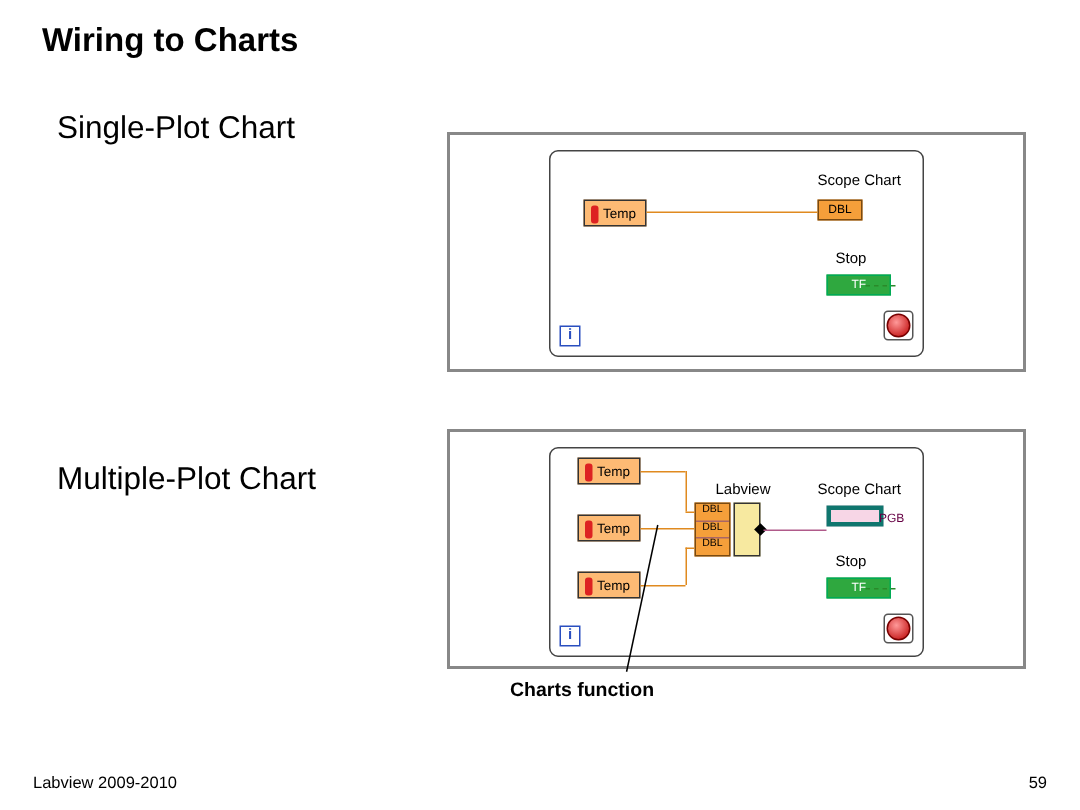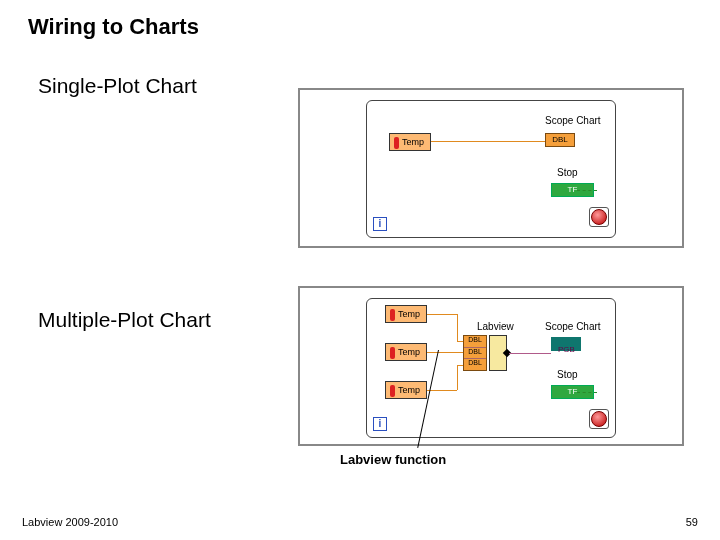--- a/index.html
+++ b/index.html
@@ -36,21 +36,21 @@
   .stopbtn { position: absolute; width: 16px; height: 16px; border-radius:50%; background: radial-gradient(circle at 40% 35%, #f99, #b00); border:1px solid #700; }
   .stopbtn::after{content:""; position:absolute; inset:-3px; border:1.5px solid #555; border-radius:3px;}
 
   .bundlebox { position: absolute; width: 18px; height: 36px; background: #f7e9a0; border:1.5px solid #333; }
   .bundlebox::before{ content:""; position:absolute; right:-4px; top:50%; width:6px; height:6px; background:#000; transform:translateY(-50%) rotate(45deg);}
 
   .wire { position:absolute; height:0; border-top:1.5px solid #e08a1f; }
   .wire.green { border-top:1.5px dashed #2a8a2a; }
   .vwire { position:absolute; width:0; border-left:1.5px solid #e08a1f; }
 
-  .pinkbox { position:absolute; width:30px; height:14px; background:#f7d6e6; border:7px solid #0f766e; font-size:8px; text-align:center; line-height:12px; color:#604;}
+  .pinkbox { position:absolute; width:30px; height:14px; background:#f7d6e6; border:3px solid #0f766e; font-size:8px; text-align:center; line-height:12px; color:#604;padding-left:32px;}
 
   .callout { position:absolute; width:0; border-left:1.5px solid #000; }
 
 </style>
 </head>
 <body>
 
 <div class="title">Wiring to Charts</div>
 <div class="sub1">Single-Plot Chart</div>
 <div class="sub2">Multiple-Plot Chart</div>
@@ -98,15 +98,15 @@
 
     <div class="lbl" style="left:190px; top:70px;">Stop</div>
     <div class="tfbox" style="left:184px; top:86px;">TF</div>
     <div class="stopbtn" style="left:224px; top:112px;"></div>
     <div class="wire green" style="left:210px; top:93px; width:20px;"></div>
   </div>
 </div>
 
 <div class="callout" style="left:438px; top:350px; height:100px; transform:rotate(12deg); transform-origin:top;"></div>
 
-<div class="caption">Labview function</div>
+<div class="caption">Charts function</div>
 <div class="footer-left">Labview 2009-2010</div>
 <div class="footer-right">59</div>
 
 </body></html>

